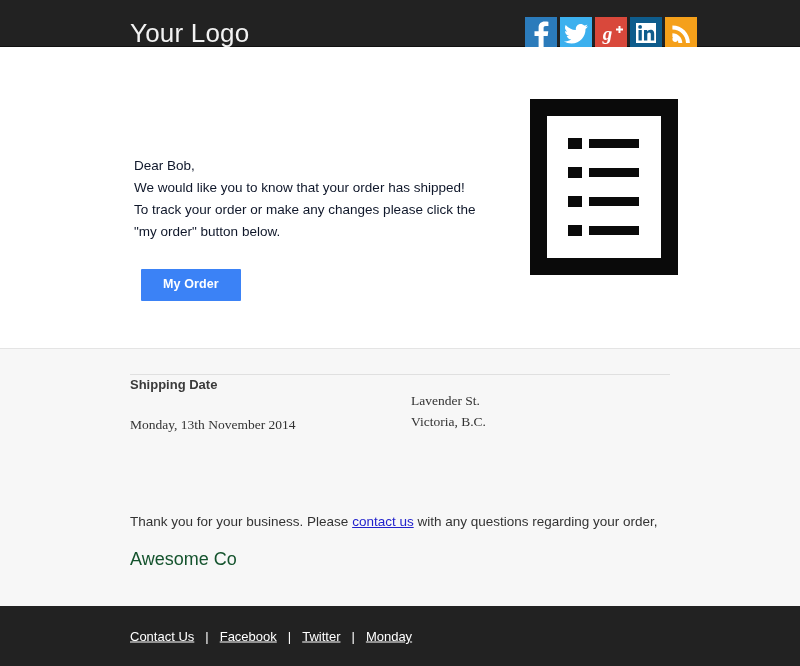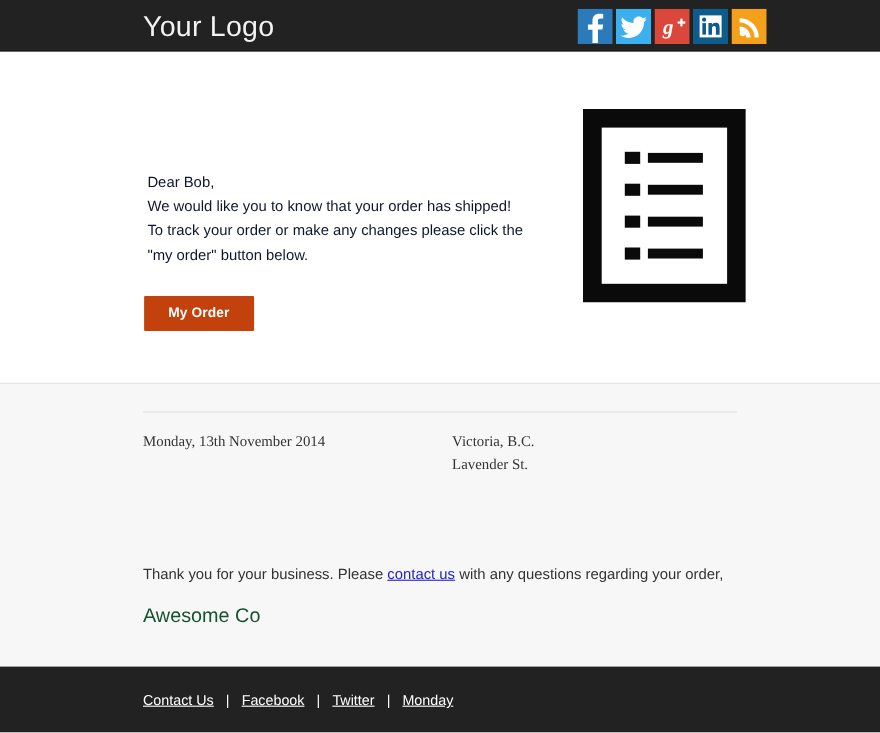--- a/index.html
+++ b/index.html
@@ -26,21 +26,21 @@
   .header {
     height: 47px;
     background: #222222;
     border-bottom: 1px solid #111111;
     box-sizing: border-box;
     position: relative;
     flex: 0 0 auto;
   }
   .header-inner {
     width: 540px;
-    margin: 1px auto;
+    margin: 10px auto;
     height: 100%;
     position: relative;
     text-align: center;
   }
   .logo {
     position: absolute;
     left: 0;
     top: 50%;
     transform: translateY(-50%);
     color: #f2f2f2;
@@ -96,24 +96,24 @@
     left: 0;
     top: 104px;
     width: 345px;
     margin: 4px;
     font-size: 13.5px;
     line-height: 1.62;
     color: #0f172a;
   }
   .cta-button {
     position: absolute;
-    left: 1px;
+    left: 11px;
     top: 222px;
     display: inline-block;
-    background: #c2410c;
+    background: #3b82f6;
     color: #ffffff;
     font-size: 12.5px;
     font-weight: bold;
     padding: 9px 22px 10px 22px;
     border: 0;
     border-radius: 1px;
     text-decoration: none;
     line-height: 1;
     cursor: pointer;
     font-family: "Liberation Sans", sans-serif;
@@ -320,26 +320,27 @@
     </div>
   </div>
 
   <div class="details-section">
     <div class="details-inner">
 
       <div class="detail-rule"></div>
 
       <div class="detail-cols">
         <div class="detail-col">
+          <div class="detail-heading">Shipping Date</div>
           <p class="detail-value">Monday, 13th November 2014</p>
         </div>
         <div class="detail-col right">
           <p class="detail-value">
+            <span class="line">Lavender St.</span>
             <span class="line">Victoria, B.C.</span>
-            <span class="line">Lavender St.</span>
           </p>
         </div>
       </div>
 
       <p class="closing"><span>Thank you for your business. Please </span><a>contact us</a><span> with any questions regarding your order,</span></p>
 
       <p class="signature">Awesome Co</p>
 
     </div>
   </div>

